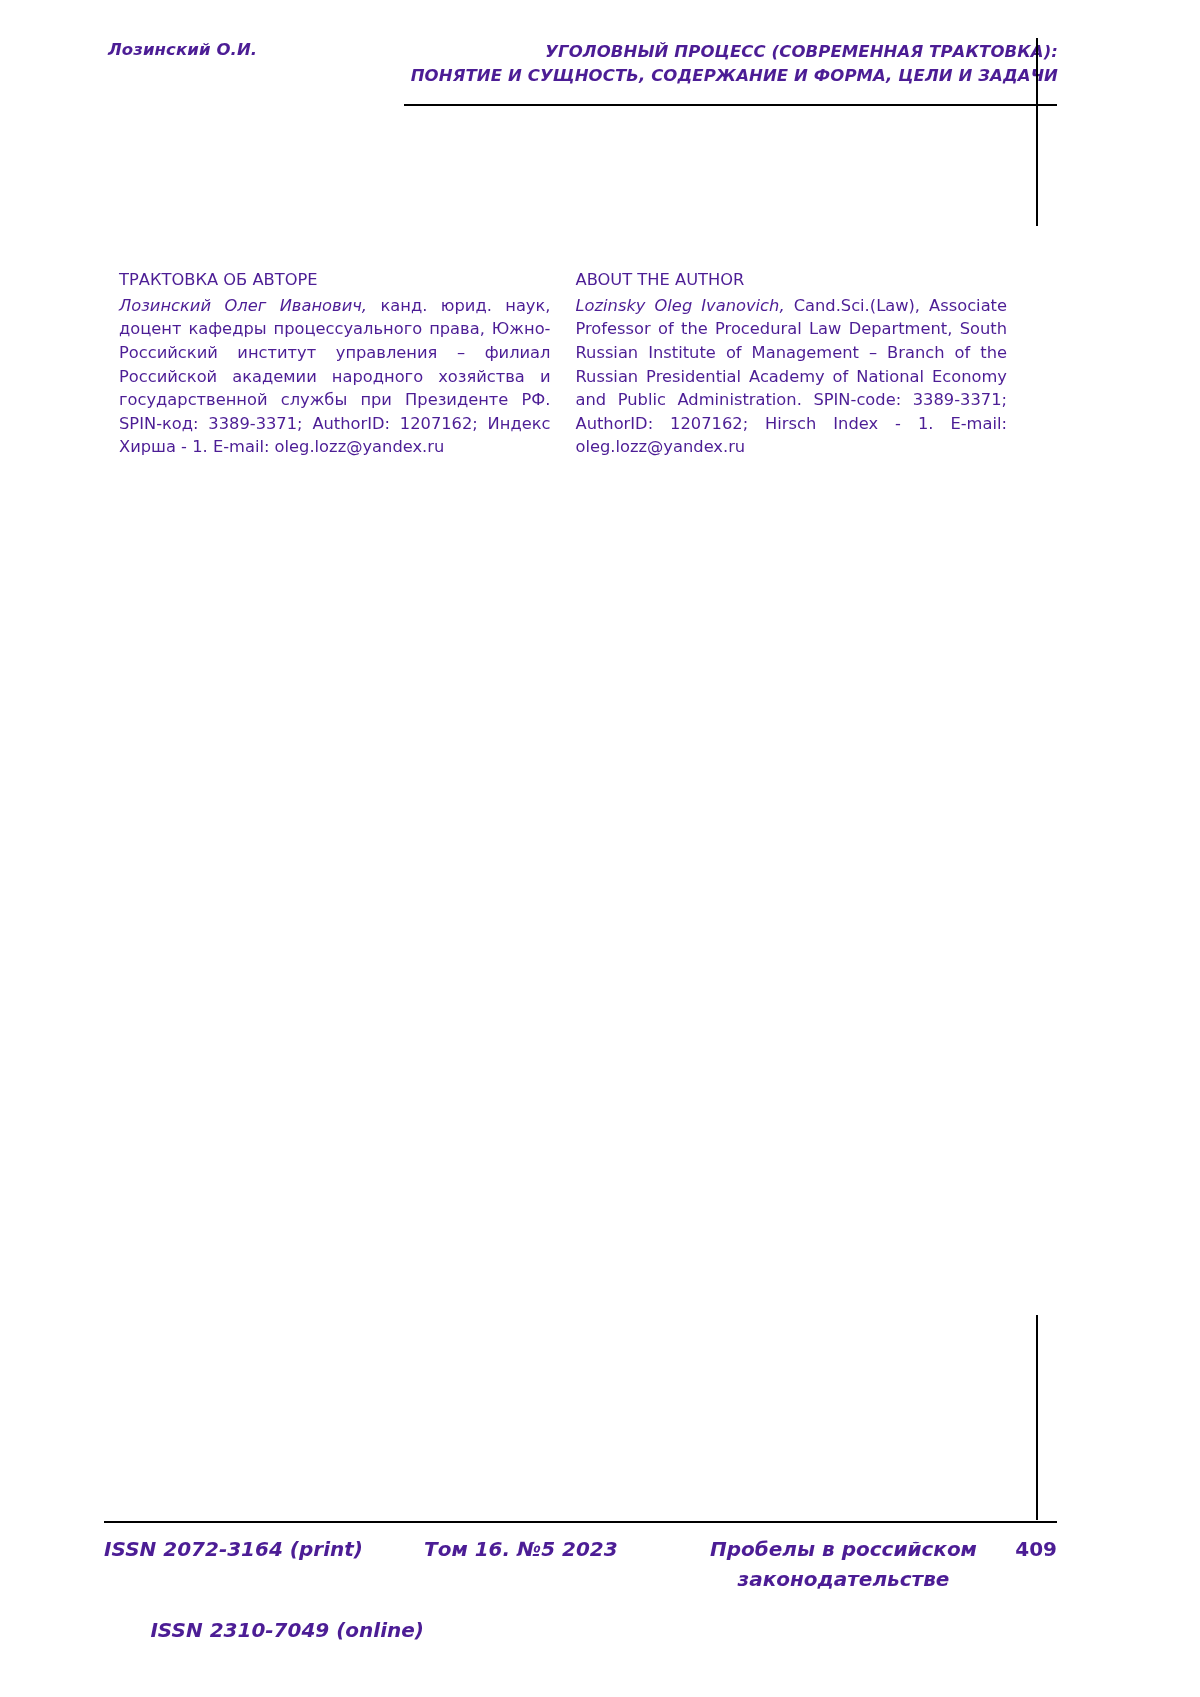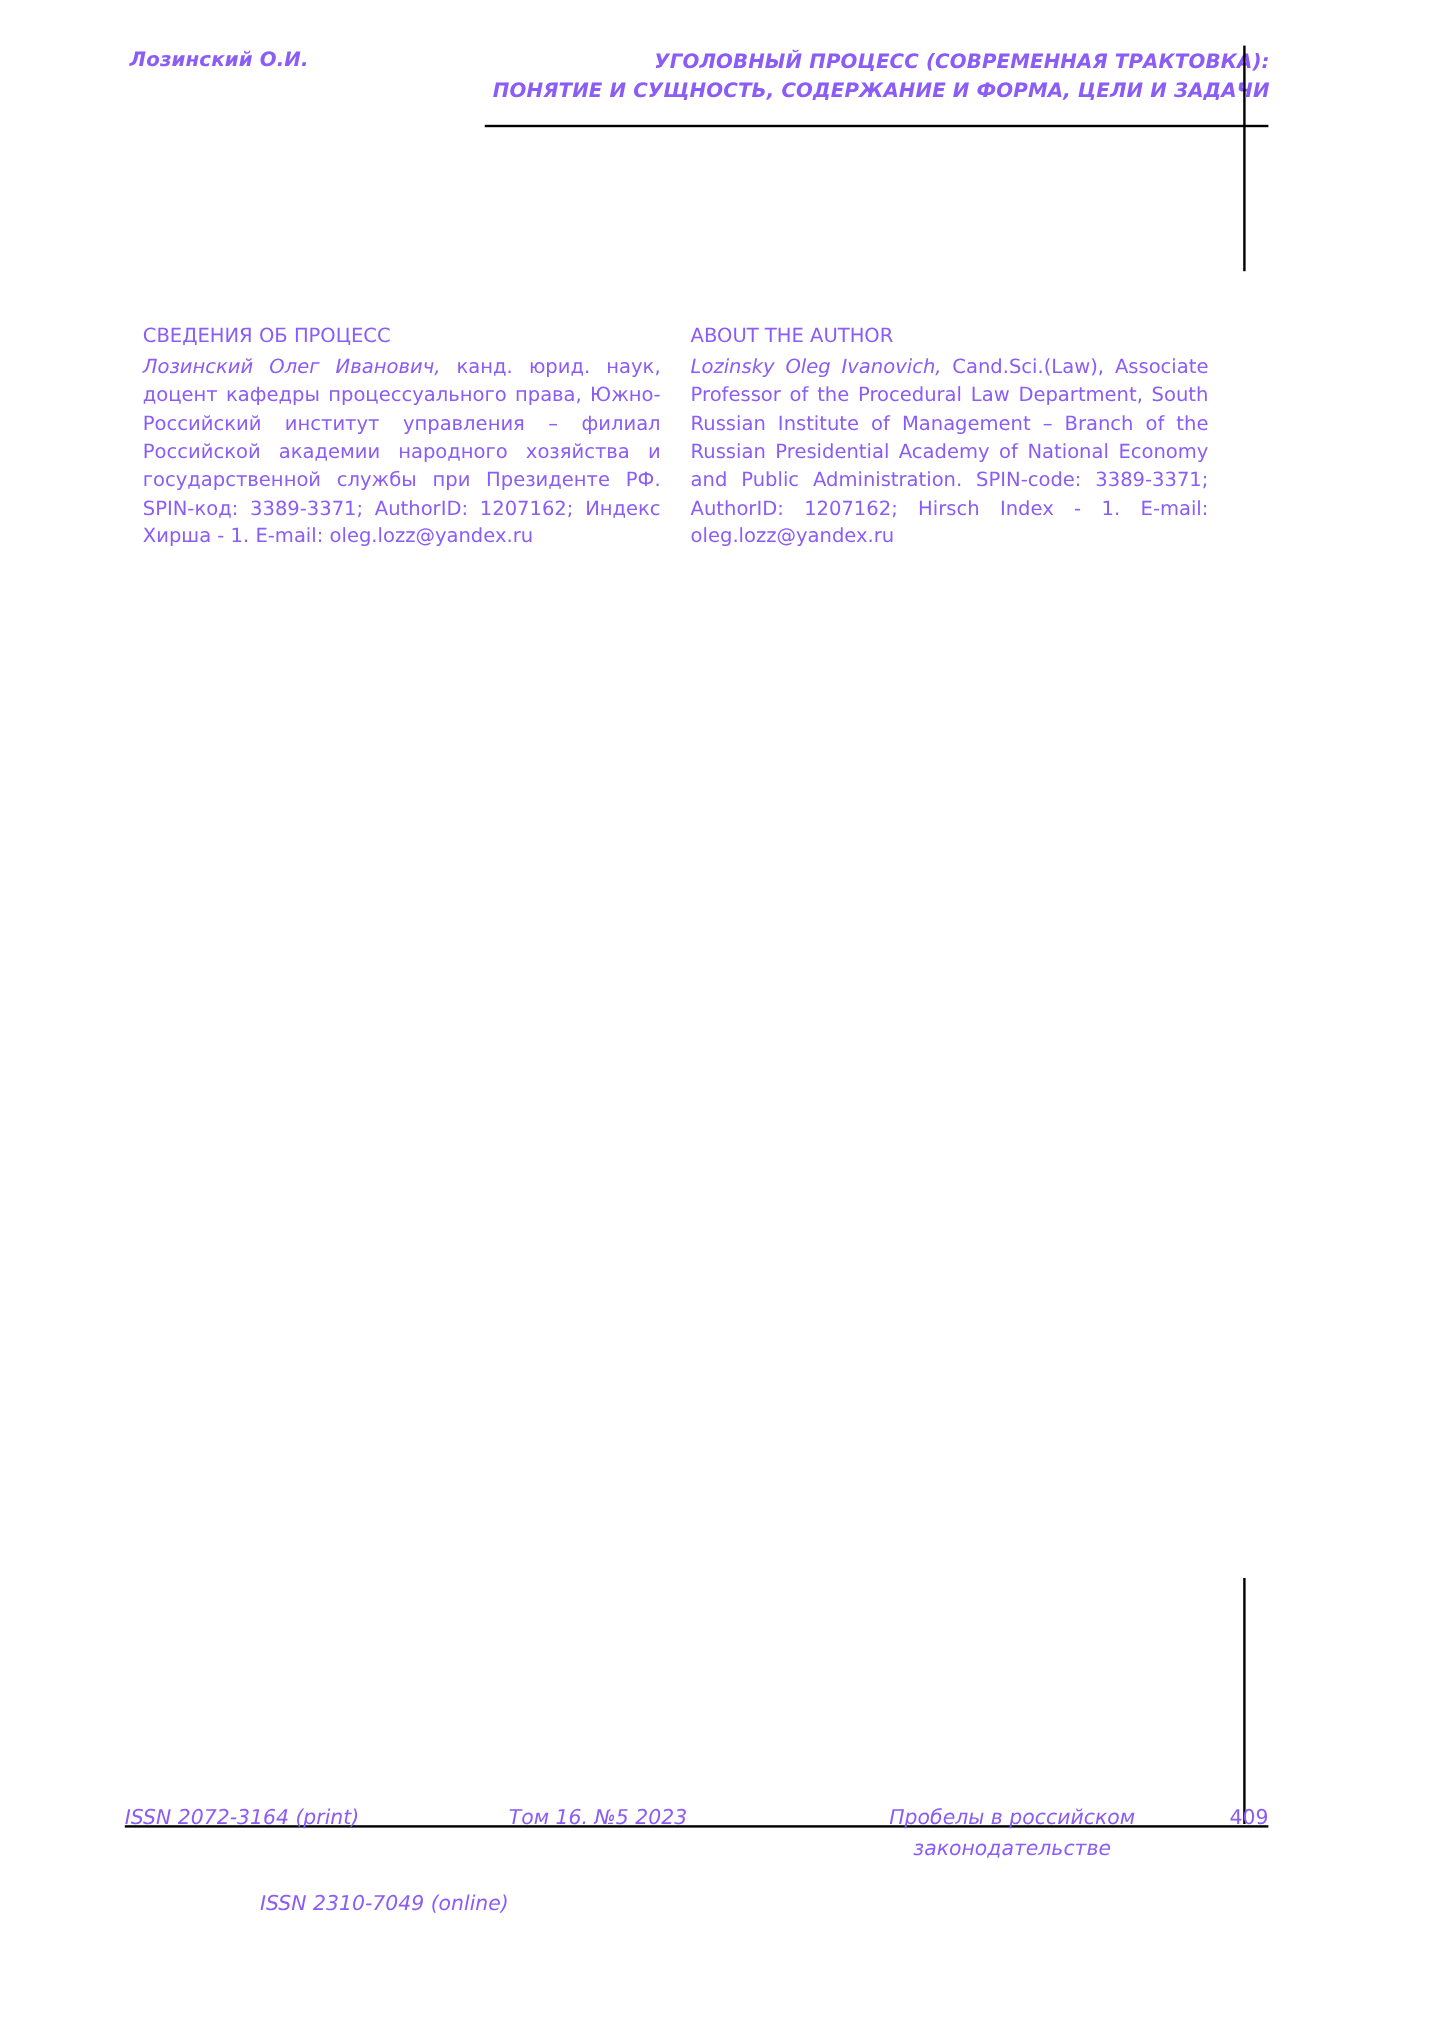--- a/index.html
+++ b/index.html
@@ -6,21 +6,21 @@
     margin: 0;
     padding: 0;
     background: #ffffff;
   }
   .page {
     position: relative;
     width: 1200px;
     height: 1697px;
     background: #ffffff;
     font-family: "DejaVu Sans", "Liberation Sans", sans-serif;
-    color: #8b5cf6;
+    color: #4c1d95;
     box-sizing: border-box;
     overflow: hidden;
   }
 
   
   .header {
     position: absolute;
     left: 108px;
     top: 40px;
     width: 950px;
@@ -118,25 +118,26 @@
     position: absolute;
     left: 104px;
     top: 1521px;
     width: 953px;
     height: 2px;
     background: #000000;
   }
   .footer {
     position: absolute;
     left: 104px;
-    top: 1503px;
+    top: 1534px;
     width: 953px;
-    font-size: 17px;
+    font-size: 20px;
     font-style: italic;
     line-height: 1.52;
+    font-weight: bold;
   }
   .footer-row {
     display: flex;
     align-items: baseline;
   }
   .footer-issn {
     width: 320px;
   }
   .footer-volume {
     width: 260px;
@@ -171,21 +172,21 @@
   <div class="header-rule"></div>
 
   <div class="vrule-top"></div>
   <div class="vrule-bottom"></div>
 
   <div class="notes">
   </div>
 
   <div class="author-cols">
     <div class="col col-left">
-      <div class="col-heading">СВЕДЕНИЯ ОБ ПРОЦЕСС</div>
+      <div class="col-heading">ТРАКТОВКА ОБ АВТОРЕ</div>
       <div class="col-body"><span class="name">Лозинский Олег Иванович,</span><span> канд. юрид. наук, доцент кафедры процессуального права, Южно-Российский институт управления – филиал Российской академии народного хозяйства и государственной службы при Президенте РФ. SPIN-код: 3389-3371; AuthorID: 1207162; Индекс Хирша - 1. E-mail: oleg.lozz@yandex.ru</span></div>
     </div>
     <div class="col col-right">
       <div class="col-heading">ABOUT THE AUTHOR</div>
       <div class="col-body"><span class="name">Lozinsky Oleg Ivanovich,</span><span> Cand.Sci.(Law), Associate Professor of the Procedural Law Department, South Russian Institute of Management – Branch of the Russian Presidential Academy of National Economy and Public Administration. SPIN-code: 3389-3371; AuthorID: 1207162; Hirsch Index - 1. E-mail: oleg.lozz@yandex.ru</span></div>
     </div>
   </div>
 
   <div class="footer-rule"></div>
   <div class="footer">

